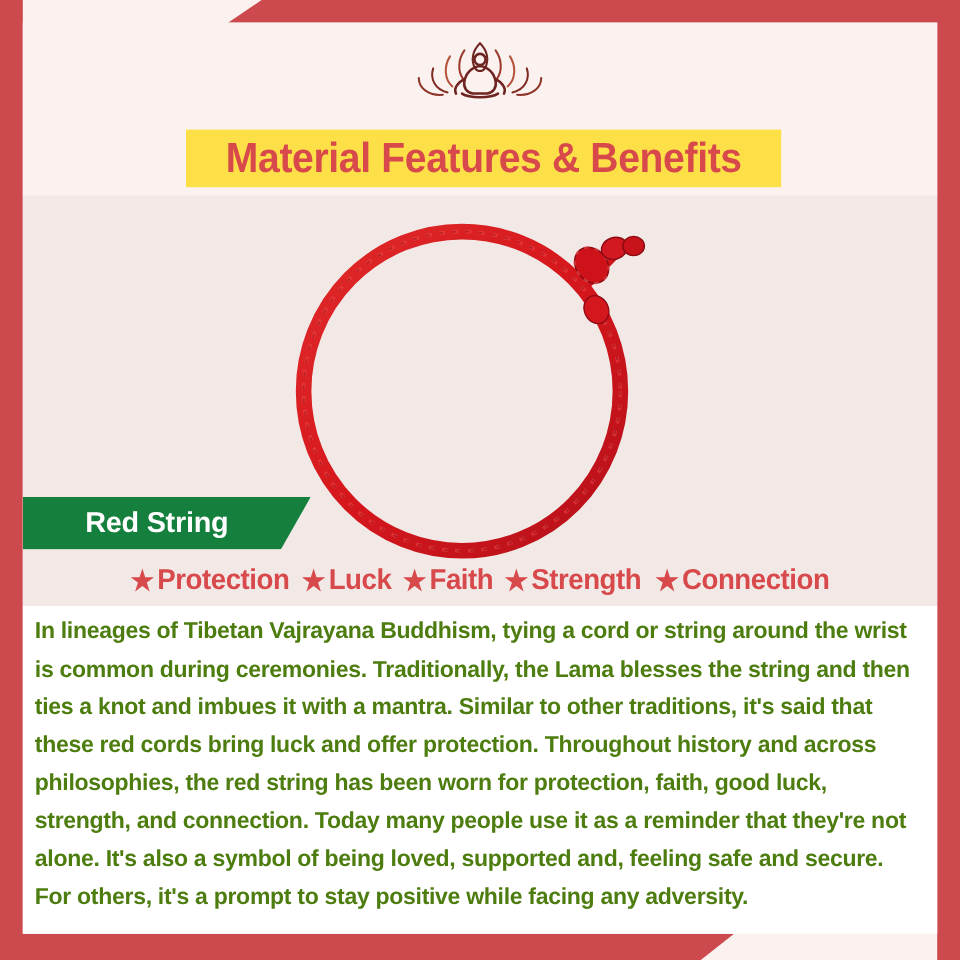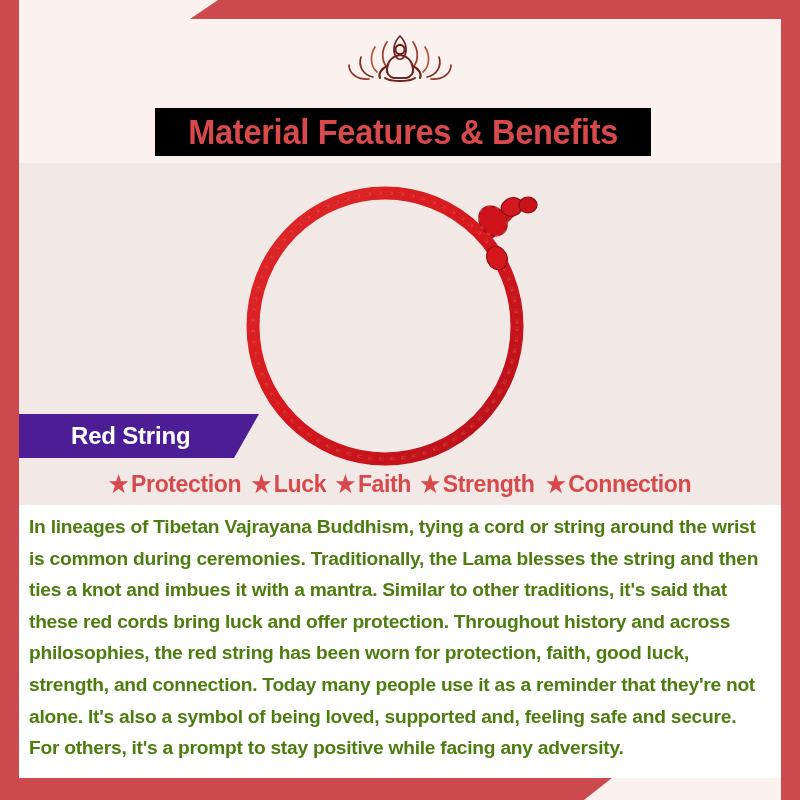--- a/index.html
+++ b/index.html
@@ -47,21 +47,21 @@
   }
   .logo-mark{width:150px;height:62px;display:block;}
   .logo-text{
     margin-top:3px;
     font-family:"Liberation Serif", serif;
     font-size:12.5px;letter-spacing:2.4px;
     color:#3B2B28;font-weight:400;
   }
   .title-box{
     position:absolute;left:136px;top:89px;width:496px;height:48px;
-    background:#000000;
+    background:#fde047;
     display:flex;align-items:center;justify-content:center;
   }
   .title-text{
     font-size:35px;font-weight:bold;color:#D8494C;
     letter-spacing:-0.3px;
     transform:scaleX(0.93);
     white-space:nowrap;
   }
 
   
@@ -71,21 +71,21 @@
     overflow:hidden;
   }
   .bracelet{
     position:absolute;left:50%;top:0;transform:translateX(-50%);
     width:330px;height:330px;display:block;
   }
 
   
   .ribbon{
     position:absolute;left:19px;top:414px;width:240px;height:44px;
-    background:#4c1d95;
+    background:#15803d;
     clip-path:polygon(0 0, 240px 0, 215px 44px, 0 44px);
     display:flex;align-items:center;
   }
   .ribbon-text{
     margin-left:52px;
     color:#FFFFFF;font-size:24px;font-weight:bold;
     letter-spacing:-0.2px;
   }
 
   

